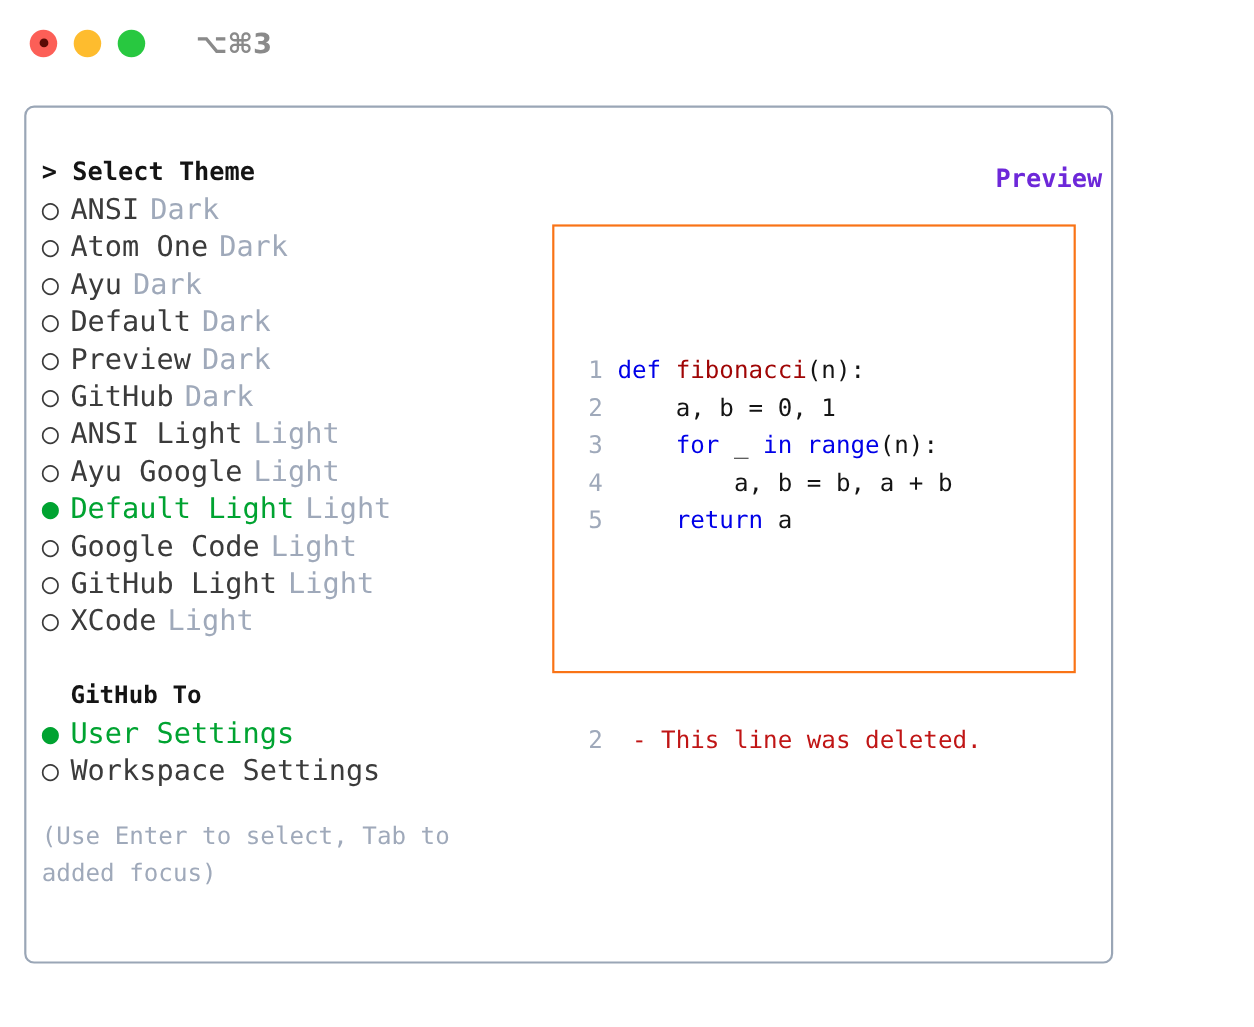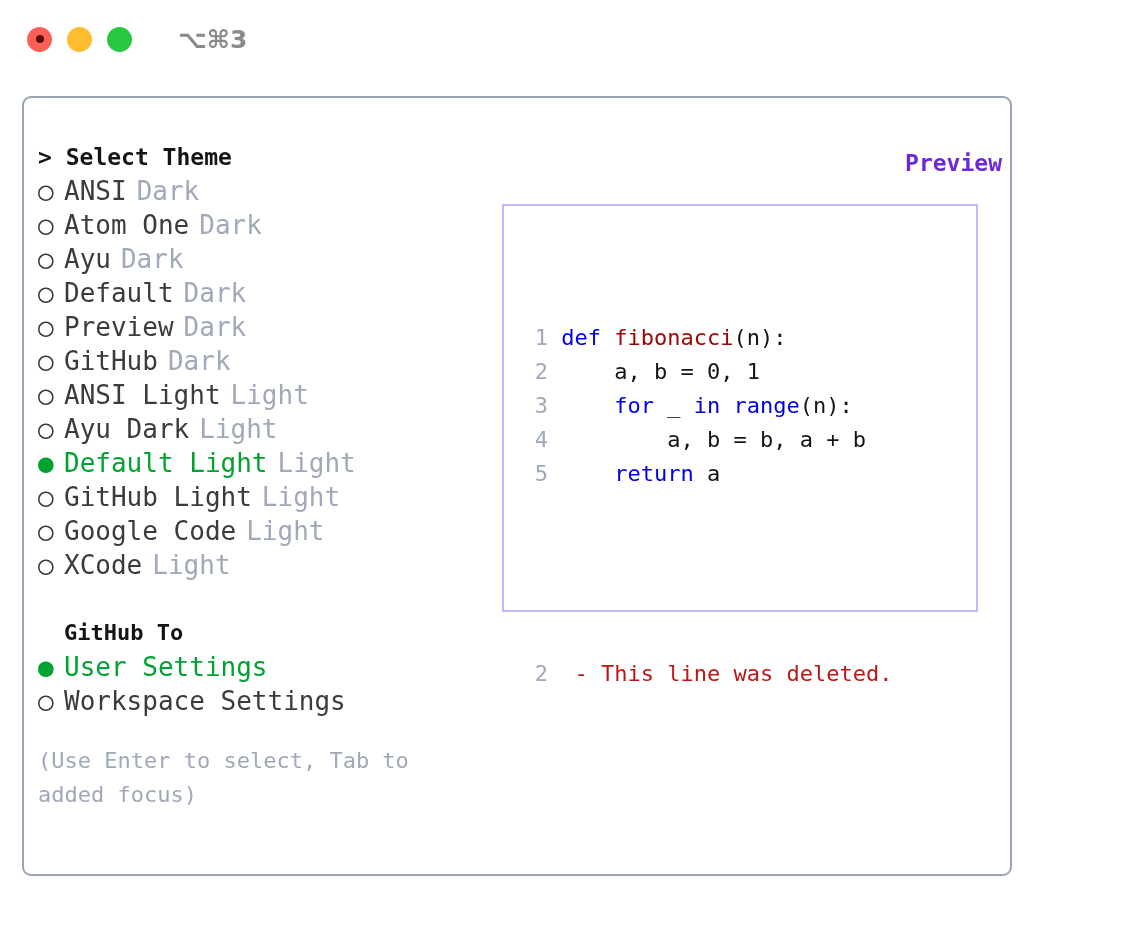--- a/index.html
+++ b/index.html
@@ -132,21 +132,21 @@
     font-size: 23px;
     font-weight: 700;
     color: #6d28d9;
     line-height: 34px;
     text-align: right;
   }
   .preview-box {
     margin-top: 24px;
     width: 476px;
     height: 408px;
-    border: 2px solid #c4b5fd;
+    border: 2px solid #f97316;
     box-sizing: border-box;
     background: #ffffff;
     position: relative;
   }
   .code {
     position: absolute;
     left: 18px;
     top: 47px;
     font-size: 22px;
     line-height: 34px;
@@ -185,24 +185,24 @@
     <div class="row header-row">&gt; Select Theme</div>
 
     <div id="theme-list">
         <div class="row"><span class="marker">○</span><span class="label">ANSI</span><span class="kind">Dark</span></div>
         <div class="row"><span class="marker">○</span><span class="label">Atom One</span><span class="kind">Dark</span></div>
         <div class="row"><span class="marker">○</span><span class="label">Ayu</span><span class="kind">Dark</span></div>
         <div class="row"><span class="marker">○</span><span class="label">Default</span><span class="kind">Dark</span></div>
         <div class="row"><span class="marker">○</span><span class="label">Preview</span><span class="kind">Dark</span></div>
         <div class="row"><span class="marker">○</span><span class="label">GitHub</span><span class="kind">Dark</span></div>
         <div class="row"><span class="marker">○</span><span class="label">ANSI Light</span><span class="kind">Light</span></div>
-        <div class="row"><span class="marker">○</span><span class="label">Ayu Dark</span><span class="kind">Light</span></div>
+        <div class="row"><span class="marker">○</span><span class="label">Ayu Google</span><span class="kind">Light</span></div>
         <div class="row"><span class="marker sel">●</span><span class="label sel">Default Light</span><span class="kind">Light</span></div>
+        <div class="row"><span class="marker">○</span><span class="label">Google Code</span><span class="kind">Light</span></div>
         <div class="row"><span class="marker">○</span><span class="label">GitHub Light</span><span class="kind">Light</span></div>
-        <div class="row"><span class="marker">○</span><span class="label">Google Code</span><span class="kind">Light</span></div>
         <div class="row"><span class="marker">○</span><span class="label">XCode</span><span class="kind">Light</span></div>
       </div>
 
     <div class="spacer"></div>
 
     <div class="section-head">GitHub To</div>
 
     <div id="apply-list">
         <div class="row"><span class="marker sel">●</span><span class="label sel">User Settings</span></div>
         <div class="row"><span class="marker">○</span><span class="label">Workspace Settings</span></div>

